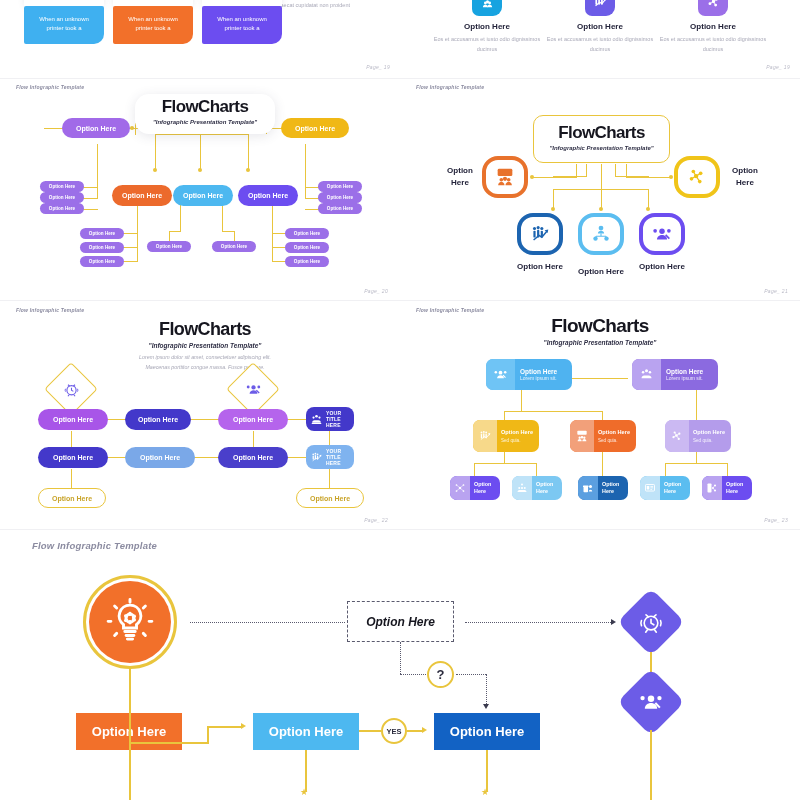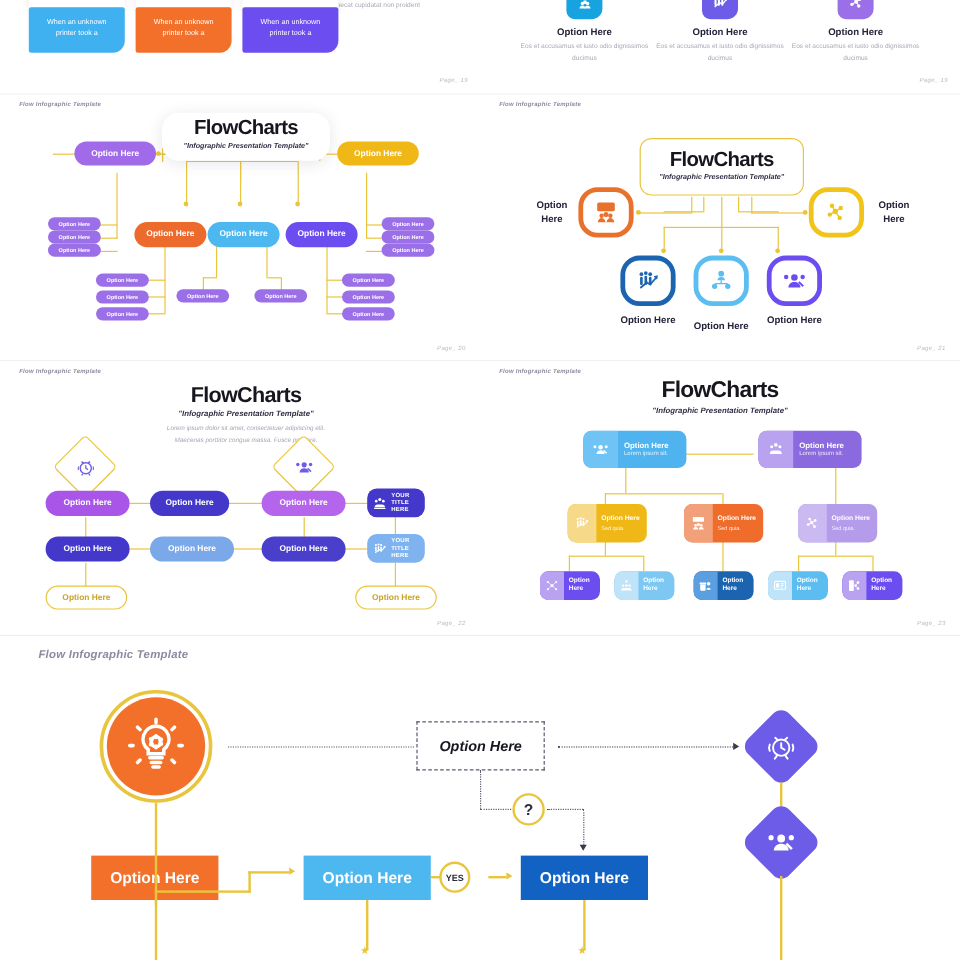--- a/index.html
+++ b/index.html
@@ -750,21 +750,21 @@
 
   <div class="line lv" style="left:129px;top:139px;width:2px;height:85px;"></div>
 
   <div class="line lv" style="left:129px;top:220px;width:2px;height:50px;"></div>
   <div class="line lh" style="left:129px;top:212px;width:80px;height:2px;"></div>
   <div class="line lv" style="left:207px;top:196px;width:2px;height:18px;"></div>
   <div class="line lh" style="left:207px;top:196px;width:34px;height:2px;"></div>
   <div class="arrow-r" style="left:241px;top:193px;"></div>
 
   <div class="line lh" style="left:359px;top:200px;width:22px;height:2px;"></div>
-  <div class="circ-lbl" style="left:366px;top:188px;width:26px;height:26px;font-size:7.5px;">YES</div>
+  <div class="circ-lbl" style="left:381px;top:188px;width:26px;height:26px;font-size:7.5px;">YES</div>
   <div class="line lh" style="left:407px;top:200px;width:15px;height:2px;"></div>
   <div class="arrow-r" style="left:422px;top:197px;"></div>
 
   <div class="line lv" style="left:305px;top:220px;width:2px;height:42px;"></div>
   <div class="star" style="left:300px;top:258px;">★</div>
   <div class="line lv" style="left:486px;top:220px;width:2px;height:42px;"></div>
   <div class="star" style="left:481px;top:258px;">★</div>
 
   <div class="dia-ic" style="left:627px;top:68px;width:48px;height:48px;background:#6c5ce7;">
     <span>

